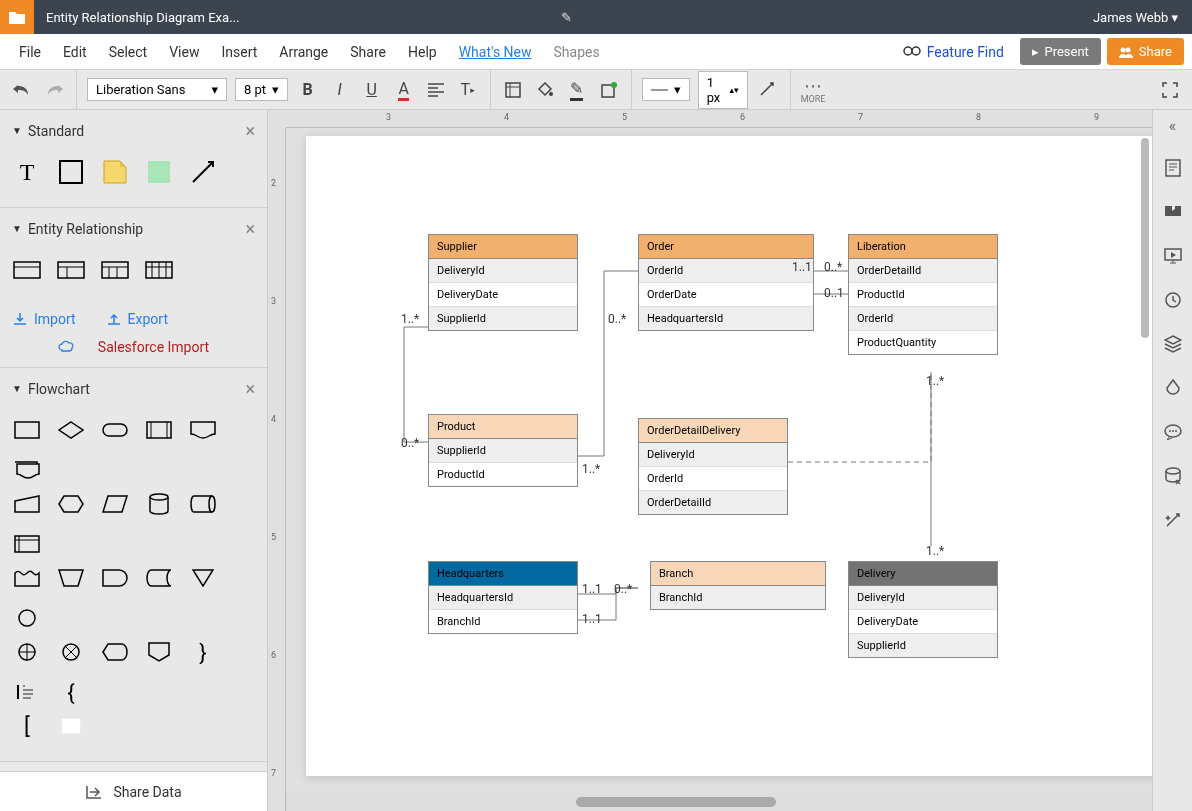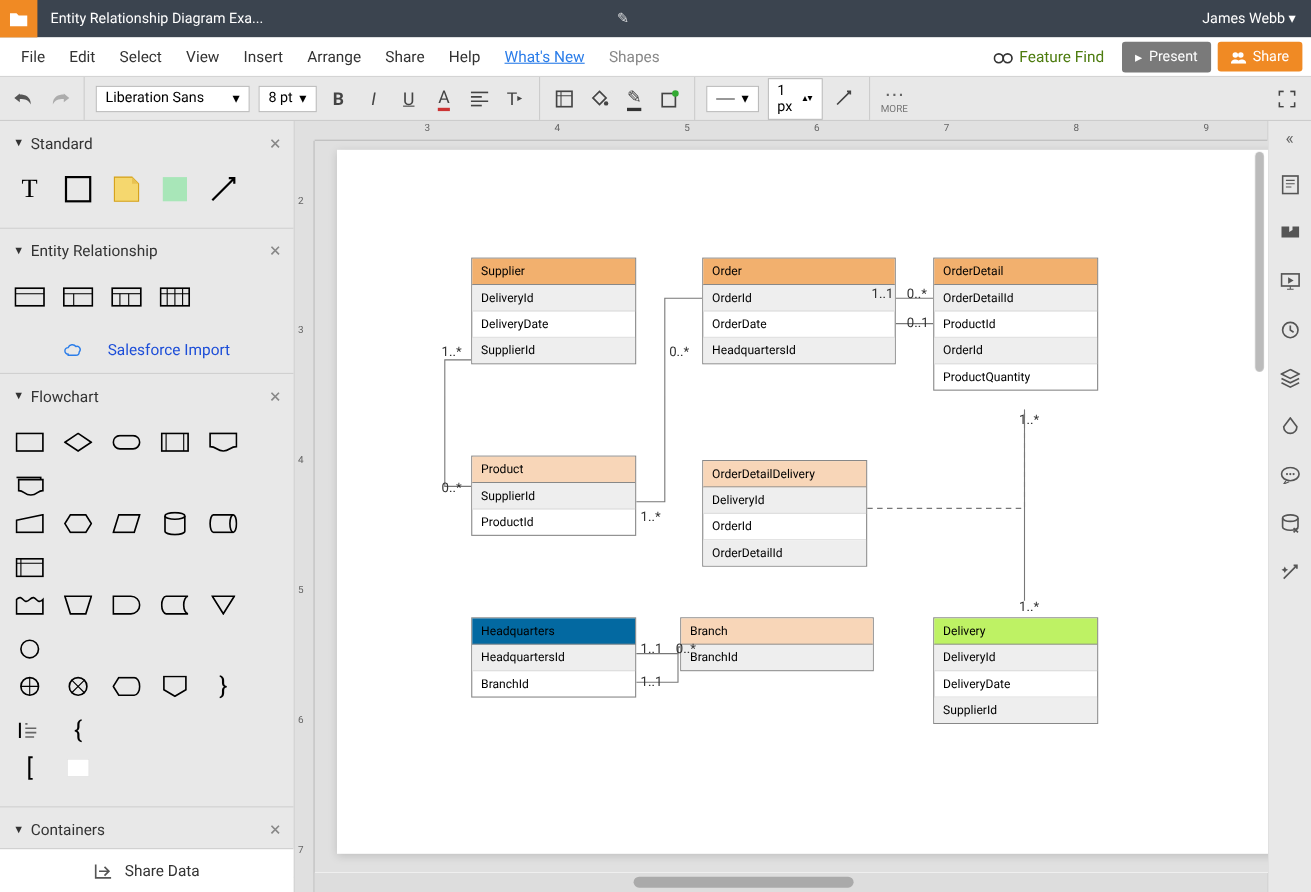--- a/index.html
+++ b/index.html
@@ -7,21 +7,21 @@
 .titlebar{height:34px;background:#3b444f;display:flex;align-items:center;color:#fff;font-size:13px}
 .titlebar .folder{width:34px;height:34px;background:#f08a24;display:flex;align-items:center;justify-content:center}
 .titlebar .title{padding:0 12px;flex:1}
 .titlebar .pencil{margin-left:-4px;opacity:.8}
 .titlebar .user{padding:0 14px;cursor:pointer}
 .menubar{height:36px;background:#fff;border-bottom:1px solid #d4d4d4;display:flex;align-items:center;padding:0 8px;font-size:14px;color:#333}
 .menubar .mi{padding:6px 11px;cursor:pointer}
 .menubar .mi.link{color:#2b7de9;text-decoration:underline}
 .menubar .mi.saved{color:#888}
 .menubar .spacer{flex:1}
-.menubar .ff{display:flex;align-items:flex-end;gap:6px;color:#4d7c0f;padding:0 10px;cursor:pointer}
+.menubar .ff{display:flex;align-items:flex-start;gap:6px;color:#1d4ed8;padding:0 10px;cursor:pointer}
 .btn{padding:6px 12px;border-radius:3px;font-size:13px;cursor:pointer;display:flex;align-items:center;gap:6px;margin-left:6px}
 .btn.gray{background:#7a7a7a;color:#fff}
 .btn.orange{background:#f08a24;color:#fff}
 .toolbar-row{height:40px;background:#e8e8e8;border-bottom:1px solid #ccc;display:flex;align-items:center}
 .shapes-header{width:268px;height:40px;display:flex;align-items:center;padding:0 12px;gap:10px;border-right:1px solid #ccc}
 .shapes-header .label{font-size:15px;font-weight:600;color:#333;flex:1}
 .tb-seg{display:flex;align-items:center;padding:0 10px;gap:8px}
 .tb-seg.bord{border-left:1px solid #ccc;height:100%}
 .tb-icon{width:24px;height:24px;display:flex;align-items:center;justify-content:center;cursor:pointer;color:#444}
 .tb-select{background:#fff;border:1px solid #bbb;padding:3px 8px;font-size:13px;display:flex;align-items:center;gap:6px;cursor:pointer}
@@ -30,21 +30,21 @@
 .sidebar{width:268px;background:#e8e8e8;border-right:1px solid #ccc;overflow-y:auto;position:relative}
 .panel{border-bottom:1px solid #d0d0d0}
 .panel-h{display:flex;align-items:center;padding:10px 12px;font-size:14px;color:#333;cursor:pointer}
 .panel-h .caret{margin-right:6px;font-size:10px}
 .panel-h .x{margin-left:auto;color:#888;font-size:18px}
 .panel-body{padding:8px 12px 14px}
 .shape-row{display:flex;gap:14px;flex-wrap:wrap;margin-bottom:8px}
 .shape-cell{width:30px;height:26px;display:flex;align-items:center;justify-content:center;cursor:pointer}
 .er-links{display:flex;gap:30px;padding:6px 12px;font-size:14px;color:#2b7de9}
 .er-links .lnk{display:flex;align-items:center;gap:6px;cursor:pointer}
-.sf-link{text-align:right;padding:6px 0 12px;font-size:14px;color:#1d4ed8;display:flex;align-items:center;justify-content:center;gap:22px;cursor:pointer}
+.sf-link{text-align:right;padding:6px 0 12px;font-size:14px;color:#b91c1c;display:flex;align-items:center;justify-content:center;gap:22px;cursor:pointer}
 .import-data{position:absolute;bottom:0;left:0;right:0;height:40px;background:#fff;border-top:1px solid #ccc;display:flex;align-items:center;justify-content:center;gap:10px;font-size:14px;color:#333;cursor:pointer}
 .canvas-wrap{flex:1;position:relative;background:#e0e0e0;overflow:hidden}
 .ruler-h{position:absolute;top:0;left:18px;right:0;height:18px;background:#e0e0e0;border-bottom:1px solid #bbb;font-size:9px;color:#666}
 .ruler-v{position:absolute;top:18px;left:0;width:18px;bottom:0;background:#e0e0e0;border-right:1px solid #bbb;font-size:9px;color:#666}
 .ruler-h .tick{position:absolute;top:2px}
 .ruler-v .tick{position:absolute;left:3px}
 .canvas{position:absolute;top:18px;left:18px;right:0;bottom:18px;background:#e0e0e0;overflow:auto}
 .page{position:absolute;top:8px;left:20px;width:860px;height:640px;background:#fff;box-shadow:0 2px 8px rgba(0,0,0,.15)}
 .entity{position:absolute;border:1px solid #888;font-size:11px;background:#fff}
 .entity .eh{padding:5px 8px;font-weight:400;border-bottom:1px solid #888}
@@ -266,20 +266,34 @@
               <svg width="28" height="18">
                 <rect x="1" y="1" width="26" height="16" fill="none" stroke="#000" stroke-width="1.5"></rect>
                 <line x1="1" y1="6" x2="27" y2="6" stroke="#000"></line>
                 <line x1="7" y1="1" x2="7" y2="17" stroke="#000"></line>
                 <line x1="14" y1="1" x2="14" y2="17" stroke="#000"></line>
                 <line x1="21" y1="1" x2="21" y2="17" stroke="#000"></line>
               </svg>
             </div>
         </div>
       </div>
+      <div class="er-links">
+        <div class="lnk">
+            <svg width="16" height="16">
+              <path d="M8 2v8M5 7l3 3 3-3M2 13h12" fill="none" stroke="#2b7de9" stroke-width="1.5"></path>
+            </svg>
+            <span>Import</span>
+          </div>
+        <div class="lnk">
+            <svg width="16" height="16">
+              <path d="M8 12V4M5 7l3-3 3 3M2 13h12" fill="none" stroke="#2b7de9" stroke-width="1.5"></path>
+            </svg>
+            <span>Export</span>
+          </div>
+      </div>
       <div class="sf-link">
           <svg width="18" height="14">
             <path d="M4 10a3 3 0 010-6 4 4 0 017-1 3 3 0 013 5 3 3 0 01-3 3H4z" fill="none" stroke="#2b7de9" stroke-width="1.3"></path>
           </svg>
           <span>Salesforce Import</span>
         </div>
     </div>
     <div class="panel">
       <div class="panel-h">
           <span class="caret">▼</span>
@@ -499,33 +513,33 @@
           <div class="er">OrderId</div>
           <div class="er">OrderDate</div>
           <div class="er">HeadquartersId</div>
         </div>
         <div class="entity" style="left:332px;top:282px;width:150px">
           <div class="eh" style="background:#f8d6b8">OrderDetailDelivery</div>
           <div class="er">DeliveryId</div>
           <div class="er">OrderId</div>
           <div class="er">OrderDetailId</div>
         </div>
-        <div class="entity" style="left:312px;top:425px;width:176px">
+        <div class="entity" style="left:344px;top:425px;width:176px">
           <div class="eh" style="background:#f8d6b8">Branch</div>
           <div class="er">BranchId</div>
         </div>
         <div class="entity" style="left:542px;top:98px;width:150px">
-          <div class="eh" style="background:#f2b06e">OrderDetail</div>
+          <div class="eh" style="background:#f2b06e">Liberation</div>
           <div class="er">OrderDetailId</div>
           <div class="er">ProductId</div>
           <div class="er">OrderId</div>
           <div class="er">ProductQuantity</div>
         </div>
         <div class="entity" style="left:542px;top:425px;width:150px">
-          <div class="eh" style="background:#bef264">Delivery</div>
+          <div class="eh" style="background:#737373">Delivery</div>
           <div class="er">DeliveryId</div>
           <div class="er">DeliveryDate</div>
           <div class="er">SupplierId</div>
         </div>
 
         <div class="lbl" style="left:95px;top:176px">1..*</div>
         <div class="lbl" style="left:95px;top:300px">0..*</div>
         <div class="lbl" style="left:276px;top:326px">1..*</div>
         <div class="lbl" style="left:302px;top:176px">0..*</div>
         <div class="lbl" style="left:486px;top:124px">1..1</div>

